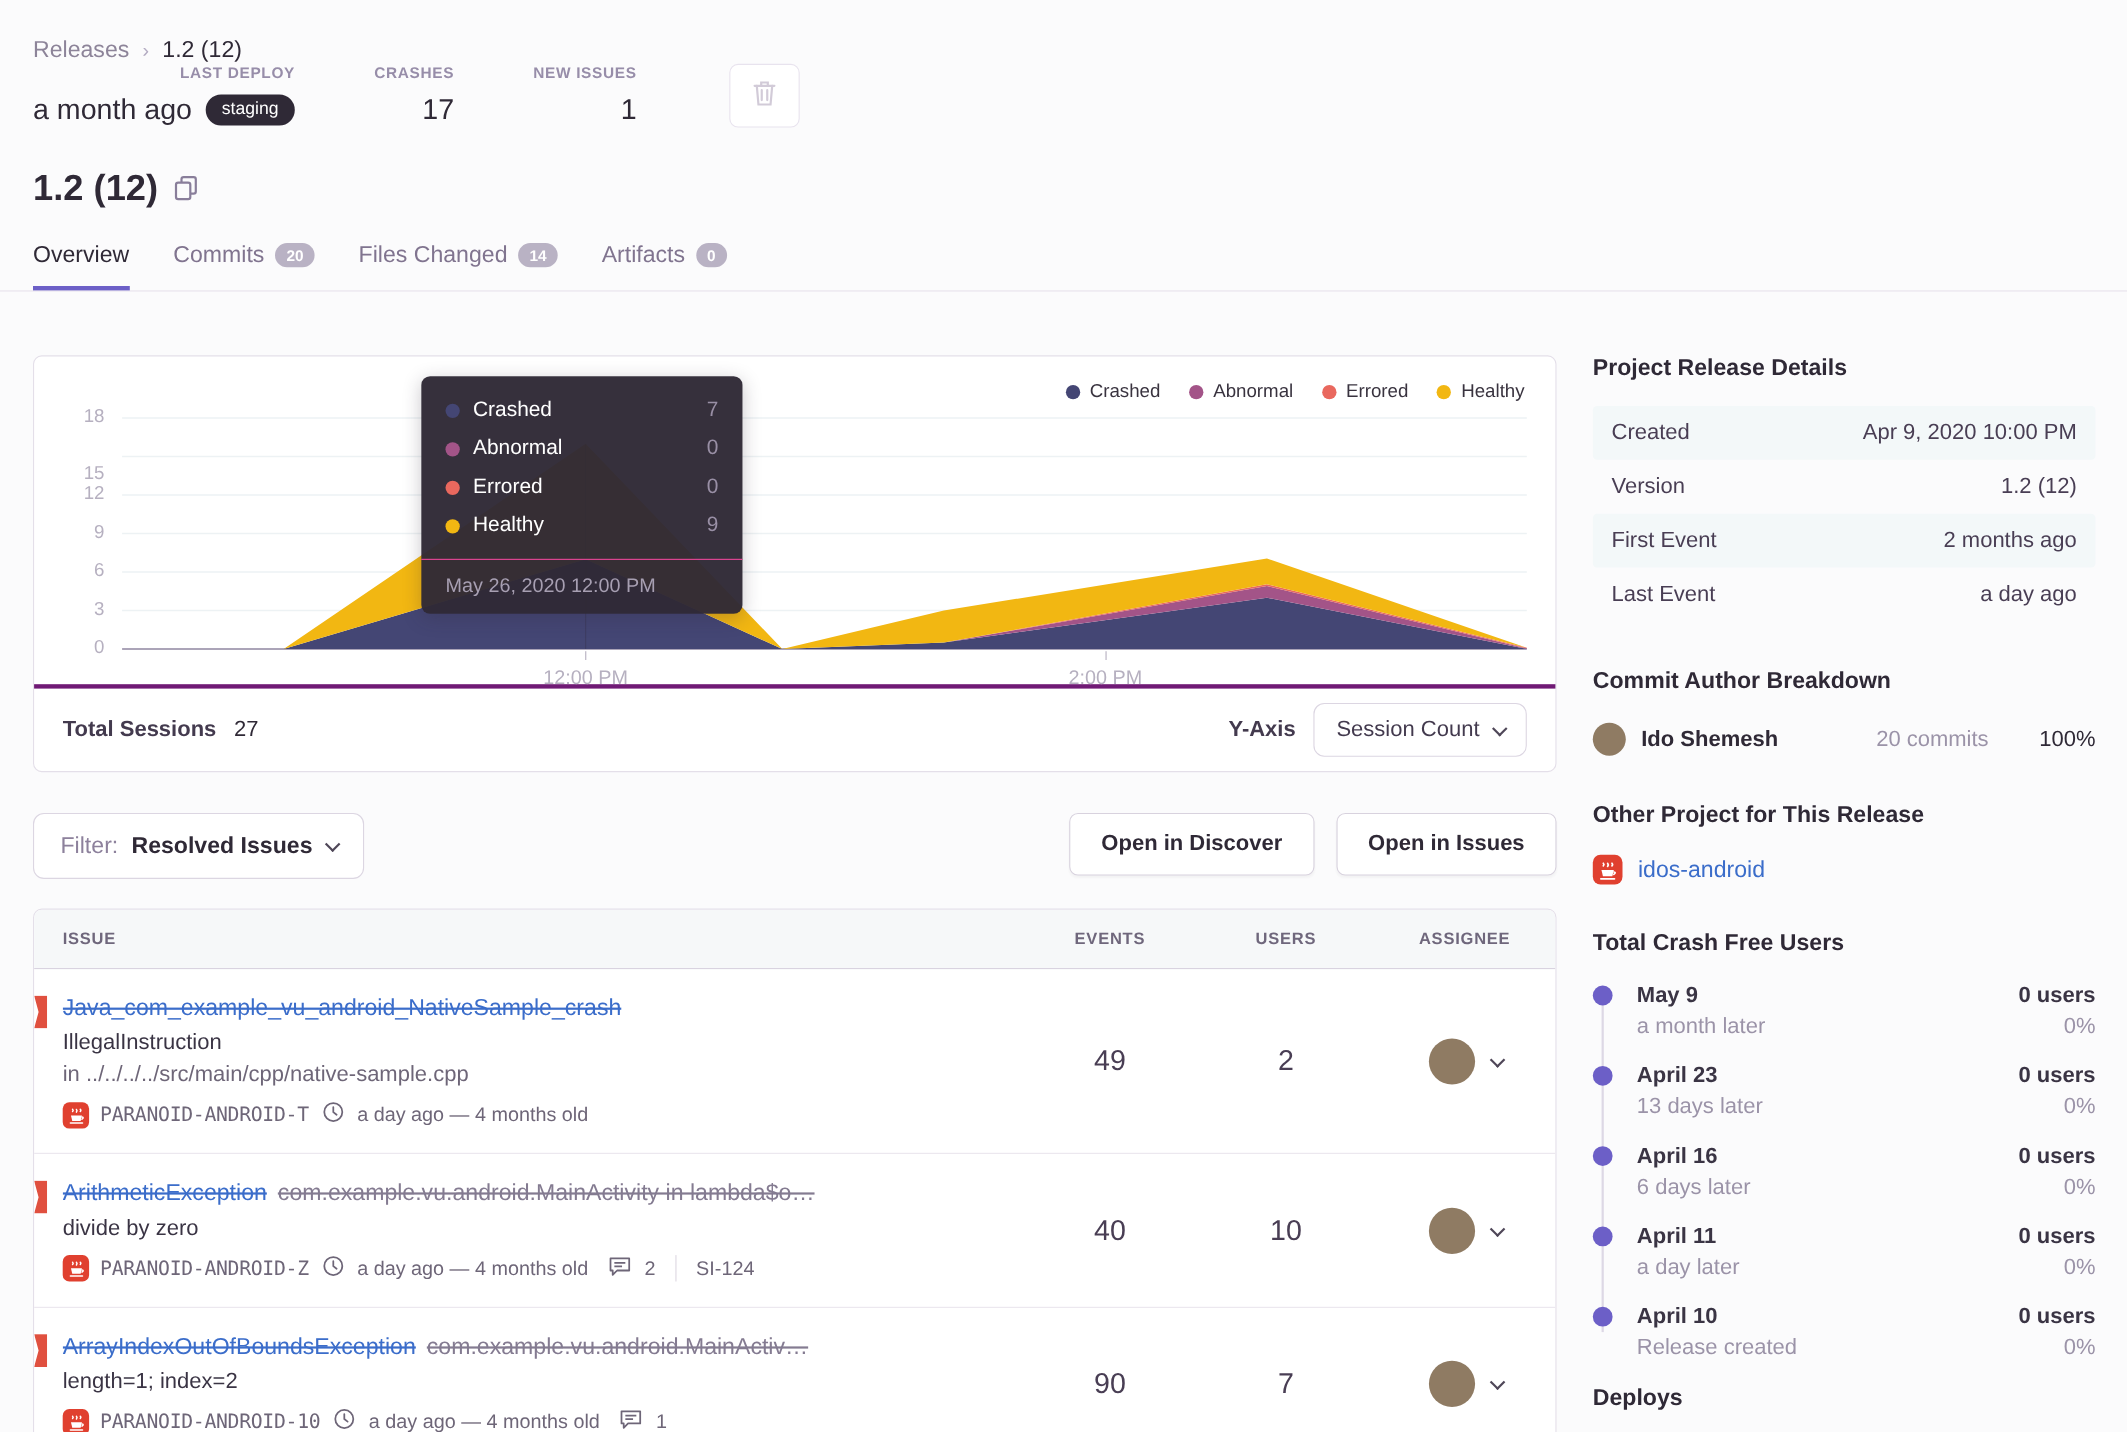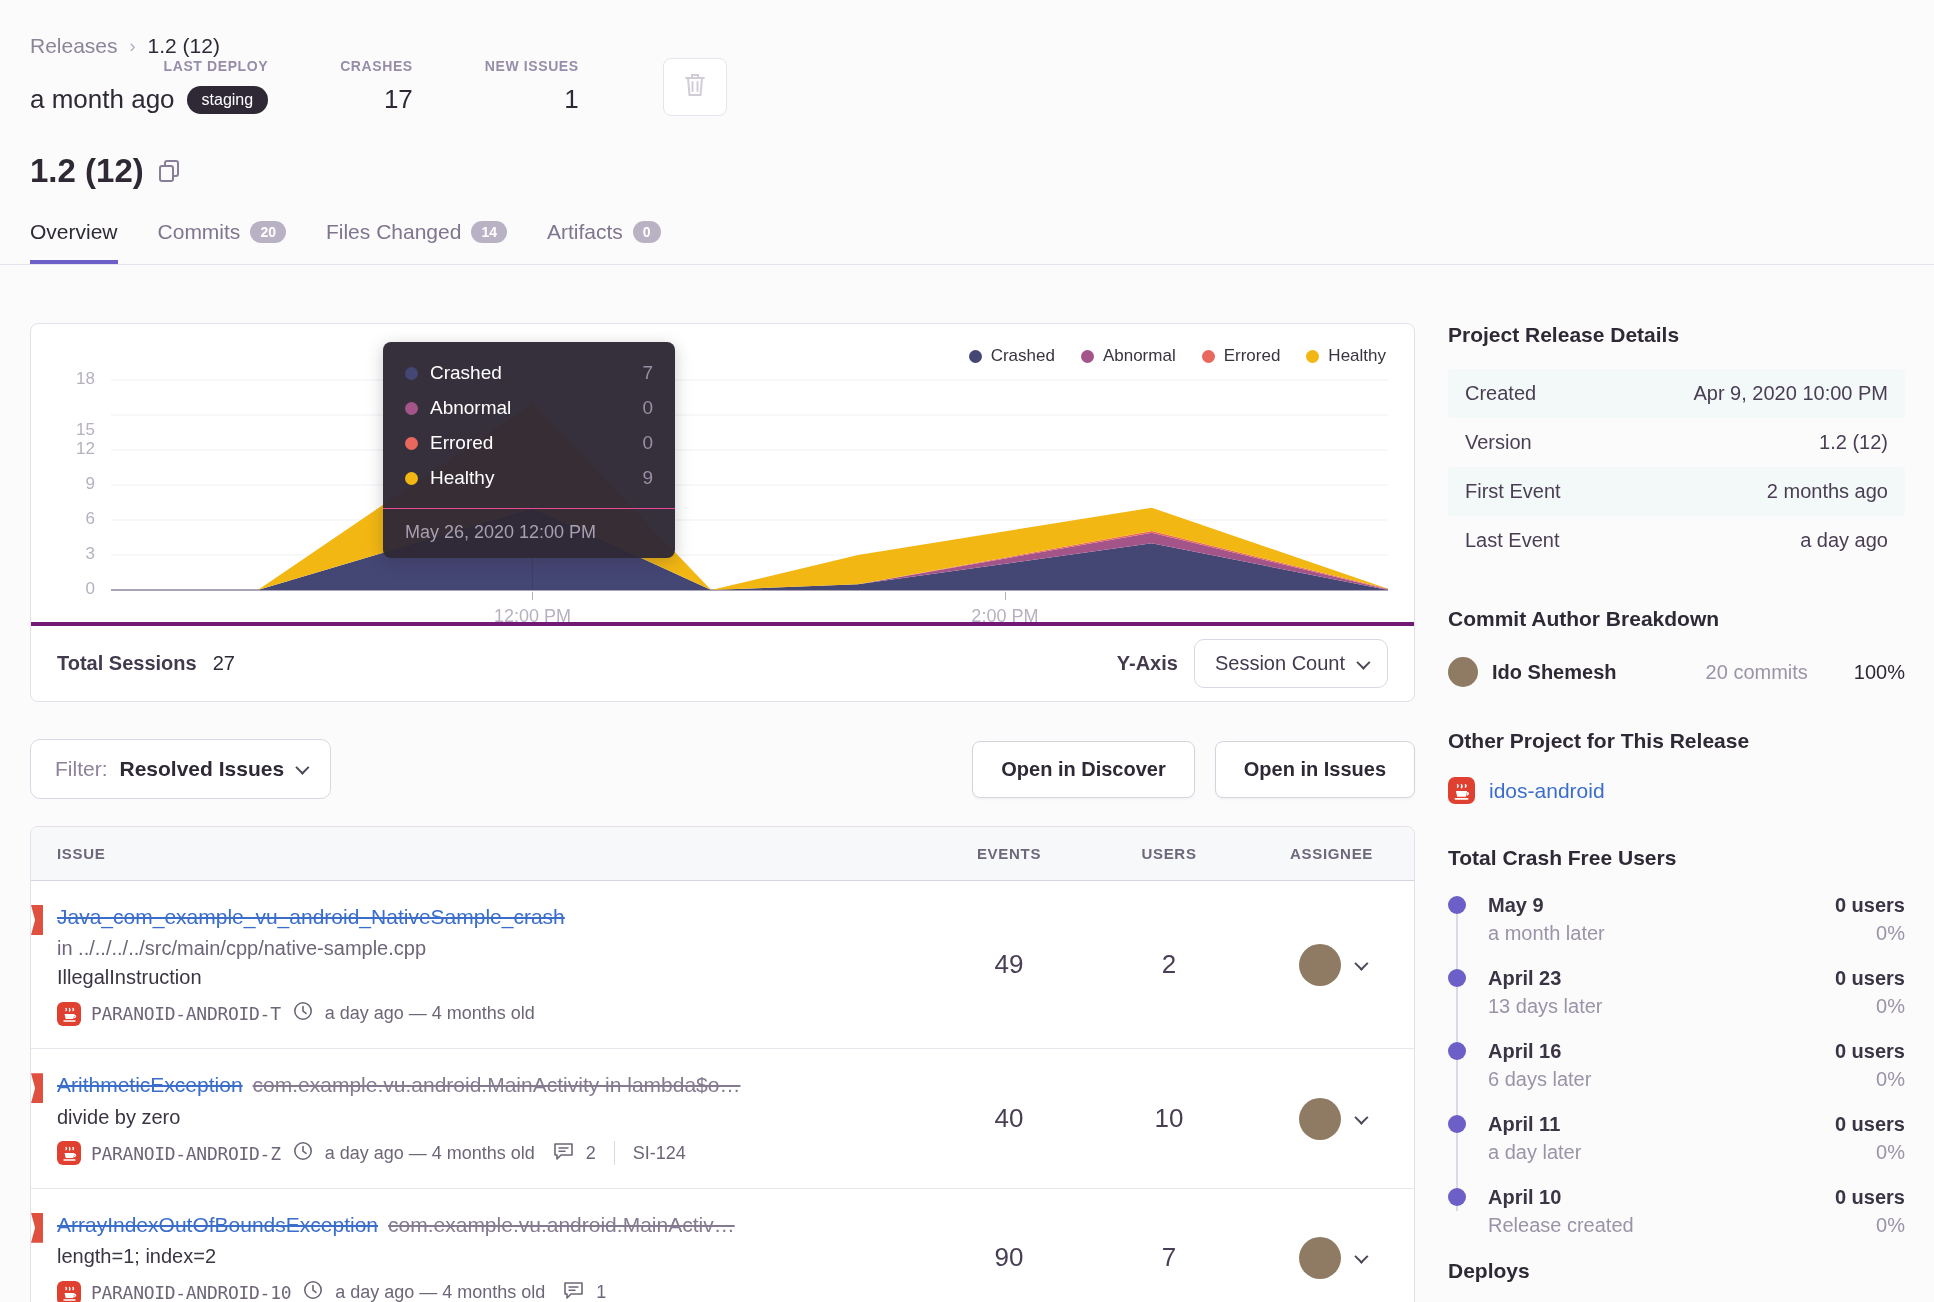--- a/index.html
+++ b/index.html
@@ -56,21 +56,21 @@
   .chev { width:10px; height:10px; border-right:2px solid #4f4758; border-bottom:2px solid #4f4758; transform:rotate(45deg) translateY(-2px); flex:none; }
 
   
   .tooltip { position:absolute; left:352px; top:18px; width:292px; background:rgba(47,41,54,.97); border-radius:8px; color:#fff; z-index:3; box-shadow:0 4px 16px rgba(47,41,54,.25); }
   .tt-rows { padding:20px 22px 6px 22px; }
   .tt-row { display:flex; align-items:center; gap:12px; margin-bottom:13px; font-size:19px; }
   .tt-row .v { margin-left:auto; color:#998fa5; }
   .tt-footer { border-top:1px solid #ec4899; padding:13px 22px 15px 22px; font-size:18px; color:#a79fb2; }
 
   
-  .filter-row { margin-top:37px; display:flex; justify-content:space-between; align-items:center;gap:40px; }
+  .filter-row { margin-top:37px; display:flex; justify-content:space-between; align-items:flex-start;gap:40px; }
   .filter-btn { display:flex; align-items:center; gap:12px; background:#fff; border:1px solid #dcd6e2; border-radius:10px; padding:17px 24px; font-size:21px; cursor:pointer; }
   .filter-btn .f-lab { color:#8d819c; }
   .filter-btn .f-val { font-weight:700; color:#2f2936; }
   .btn-group { display:flex; gap:20px; }
   .btn { background:#fff; border:1px solid #d8d2de; border-radius:8px; padding:16px 28px; font-size:20px; font-weight:700; color:#2f2936; cursor:pointer; box-shadow:0 2px 2px rgba(47,41,54,.04); }
 
   
   .table-card { margin-top:27px; overflow:hidden; }
   .t-grid { display:grid; grid-template-columns:1fr 160px 160px 165px; align-items:center; }
   .t-head { background:#f6f8f9; border-bottom:1px solid #d9d3e0; }
@@ -295,22 +295,22 @@
         <div class="h issue">ISSUE</div>
         <div class="h">EVENTS</div>
         <div class="h">USERS</div>
         <div class="h">ASSIGNEE</div>
       </div>
 
       <div class="t-grid t-row">
         <div class="bookmark"></div>
         <div class="issue-cell">
           <div class="i-title"><span class="i-link">Java_com_example_vu_android_NativeSample_crash</span></div>
+          <div class="i-sub dark">IllegalInstruction</div>
           <div class="i-sub">in ../../../../src/main/cpp/native-sample.cpp</div>
-          <div class="i-sub dark">IllegalInstruction</div>
           <div class="i-meta">
             <span class="meta-link">
               <span class="java-badge">
                   <svg width="15" height="16" viewBox="0 0 15 16">
                     <g stroke="#fff" stroke-width="1.4" fill="none" stroke-linecap="round">
                       <path d="M4 1.5q1-1 0-2M7.5 2q1-1.2 0-2.4M11 1.5q1-1 0-2" transform="translate(0,3)"></path>
                       <path d="M2.5 8h10l-1.2 5h-7.6z" fill="#fff" stroke="none"></path>
                       <path d="M12.5 9.5q2.3.3 0 2" stroke-width="1.3"></path>
                       <path d="M2 15h11"></path>
                     </g>

